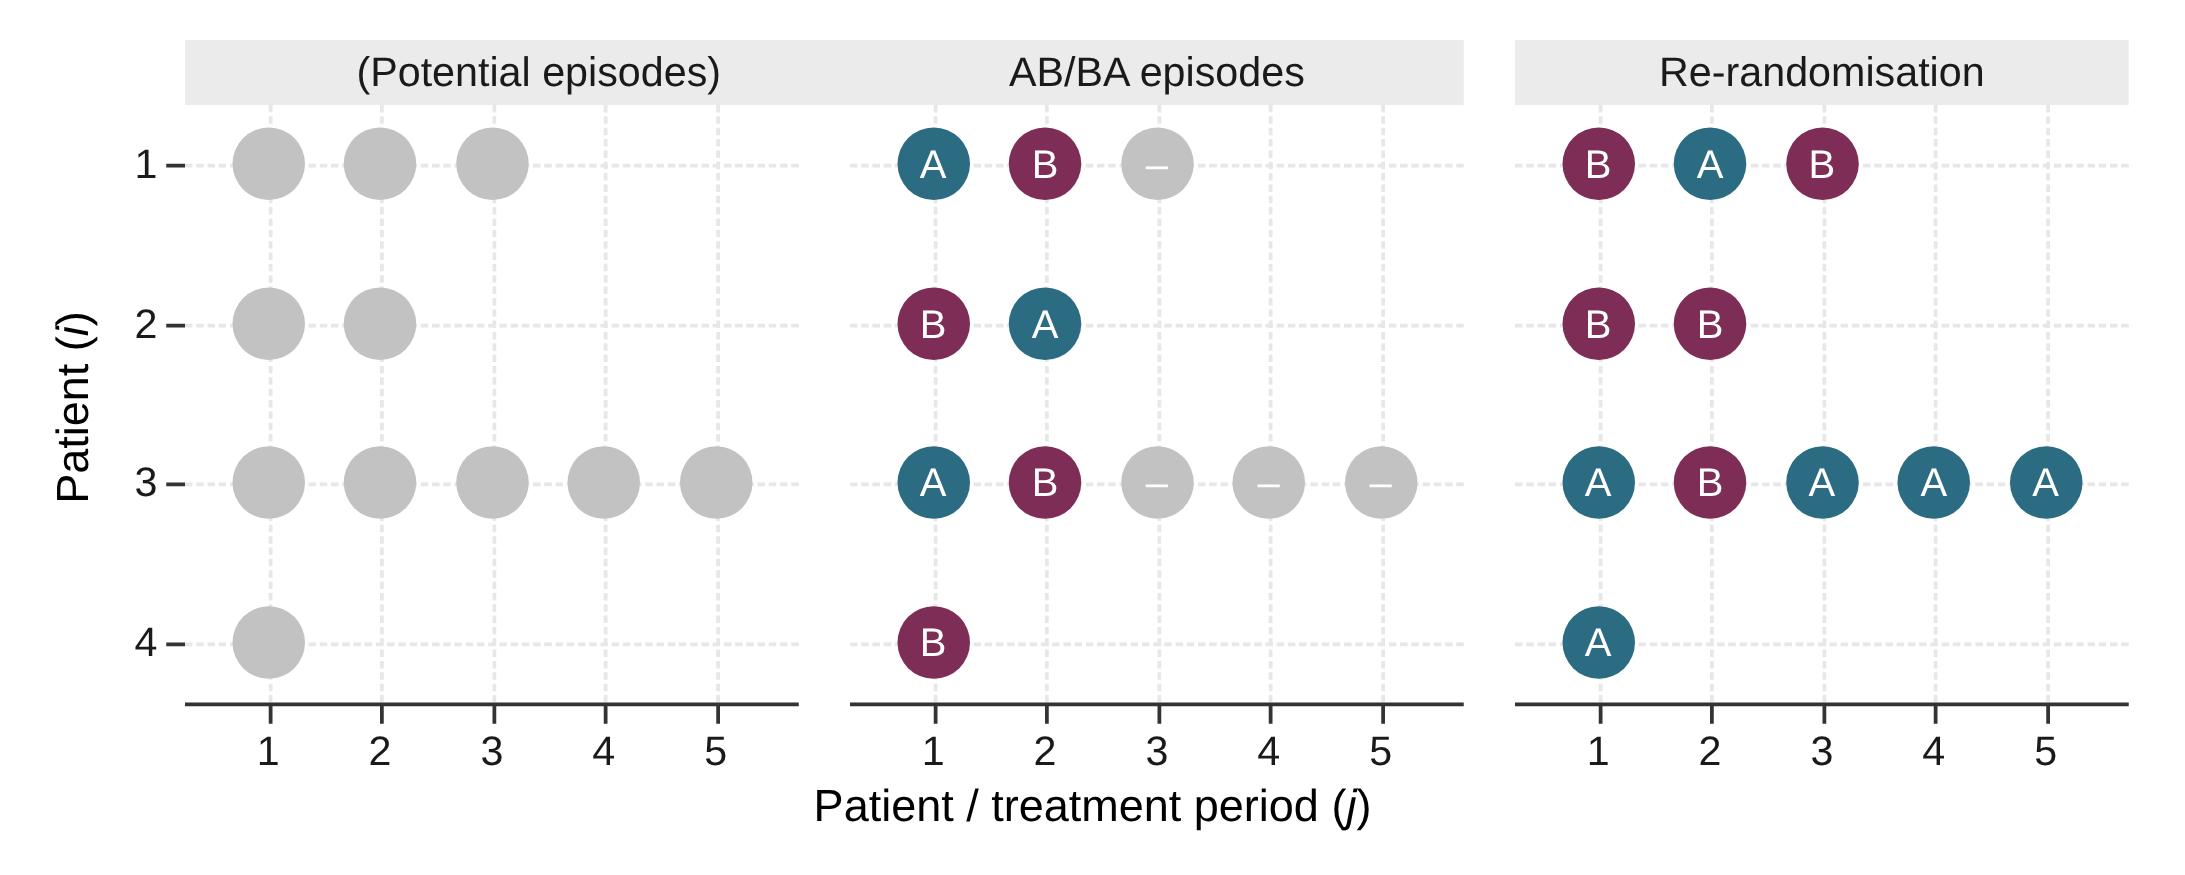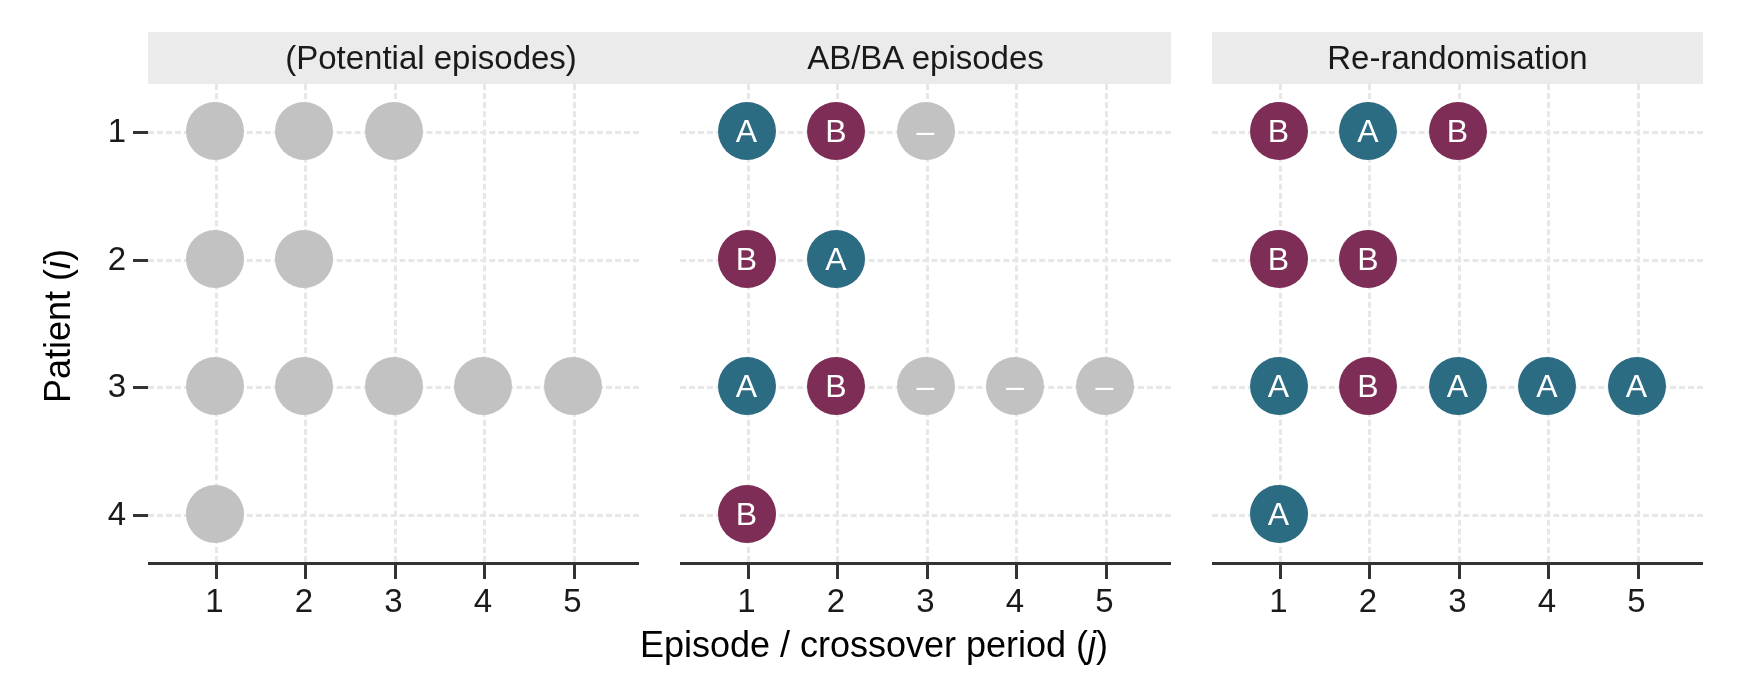--- a/index.html
+++ b/index.html
@@ -156,16 +156,16 @@
       <div class="dot" style="left: 1339px; top: 230px; background: rgb(126, 45, 86);">B</div>
       <div class="dot" style="left: 1249.5px; top: 357px; background: rgb(44, 108, 130);">A</div>
       <div class="dot" style="left: 1339px; top: 357px; background: rgb(126, 45, 86);">B</div>
       <div class="dot" style="left: 1428.5px; top: 357px; background: rgb(44, 108, 130);">A</div>
       <div class="dot" style="left: 1518px; top: 357px; background: rgb(44, 108, 130);">A</div>
       <div class="dot" style="left: 1607.5px; top: 357px; background: rgb(44, 108, 130);">A</div>
       <div class="dot" style="left: 1249.5px; top: 485px; background: rgb(44, 108, 130);">A</div>
     </div>
 
   <div class="axis-title-x">
-    <span>Episode / crossover period (</span><span class="var">j</span><span>)</span>
+    <span>Patient / treatment period (</span><span class="var">j</span><span>)</span>
   </div>
 
 </div>
 
 </body></html>

